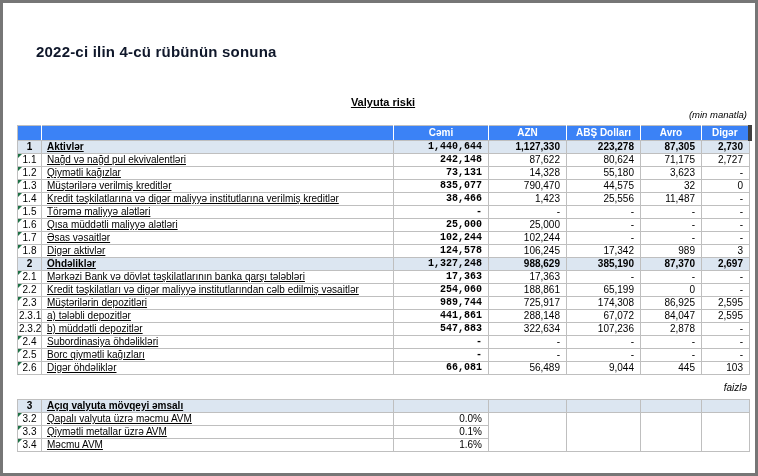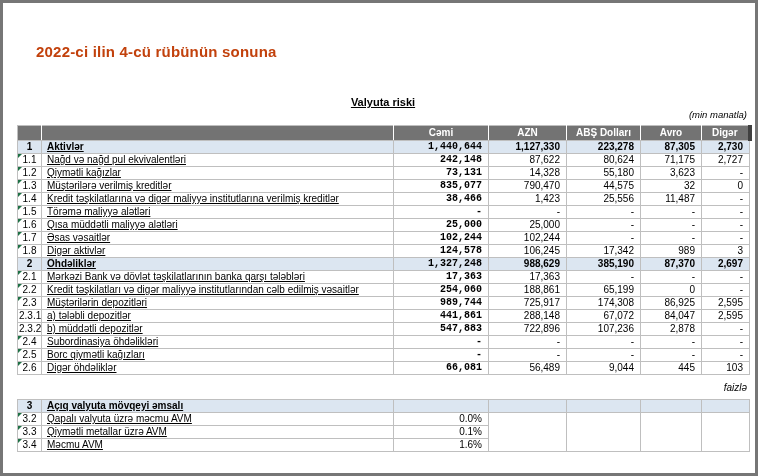--- a/index.html
+++ b/index.html
@@ -3,21 +3,21 @@
 <meta charset="utf-8">
 <style>
   html,body{margin:0;padding:0;background:#c9c9c9;}
   .screen{
     position:relative;width:758px;height:476px;box-sizing:border-box;
     background:#ffffff;border:3px solid #767676;overflow:hidden;
     font-family:"Liberation Sans",sans-serif;color:#000;
   }
   .title{
     position:absolute;left:33px;top:40px;
-    font-size:15px;font-weight:bold;color:#c2410c;letter-spacing:.2px;
+    font-size:15px;font-weight:bold;color:#0f172a;letter-spacing:.2px;
   }
   .subtitle{
     position:absolute;left:14px;top:93px;width:732px;text-align:center;
     font-size:11px;font-weight:bold;text-decoration:underline;
   }
   .unit-note{
     position:absolute;left:14px;top:106px;width:730px;text-align:right;
     font-size:9.5px;font-style:italic;
   }
   .pct-note{
@@ -28,21 +28,21 @@
     position:absolute;left:14px;border-collapse:collapse;table-layout:fixed;
     width:732px;
   }
   #t1{top:122px;}
   #t2{top:396px;}
   th,td{
     border:1px solid #bfbfbf;font-size:10px;line-height:12px;height:12px;
     padding:0 4px;white-space:nowrap;overflow:hidden;box-sizing:content-box;
   }
   thead th{
-    background:#737373;color:#ffffff;font-weight:bold;text-align:center;
+    background:#3b82f6;color:#ffffff;font-weight:bold;text-align:center;
     height:14px;line-height:14px;border-right:1px solid #ffffff;
     border-top:1px solid #bfbfbf;border-bottom:1px solid #bfbfbf;
   }
   thead th:first-child{border-left:1px solid #bfbfbf;}
   thead th:last-child{border-right:4px solid #404040;}
   tr.band td{background:#dce6f1;font-weight:bold;}
   td.num{text-align:center;position:relative;padding:0 1px;}
   td.lbl{text-align:left;padding-left:5px;text-decoration:underline;}
   td.val{text-align:right;padding-right:6px;}
   td.cemi{font-weight:bold;font-family:Liberation Mono, monospace;}
@@ -206,21 +206,21 @@
           <td class="val cemi">441,861</td>
           <td class="val">288,148</td>
           <td class="val">67,072</td>
           <td class="val">84,047</td>
           <td class="val">2,595</td>
         </tr>
         <tr>
           <td class="num">2.3.2</td>
           <td class="lbl">b) müddətli depozitlər</td>
           <td class="val cemi">547,883</td>
-          <td class="val">722,896</td>
+          <td class="val">322,634</td>
           <td class="val">107,236</td>
           <td class="val">2,878</td>
           <td class="val">-</td>
         </tr>
         <tr>
           <td class="num">2.4<span class="flag"></span></td>
           <td class="lbl">Subordinasiya öhdəlikləri</td>
           <td class="val cemi">-</td>
           <td class="val">-</td>
           <td class="val">-</td>

